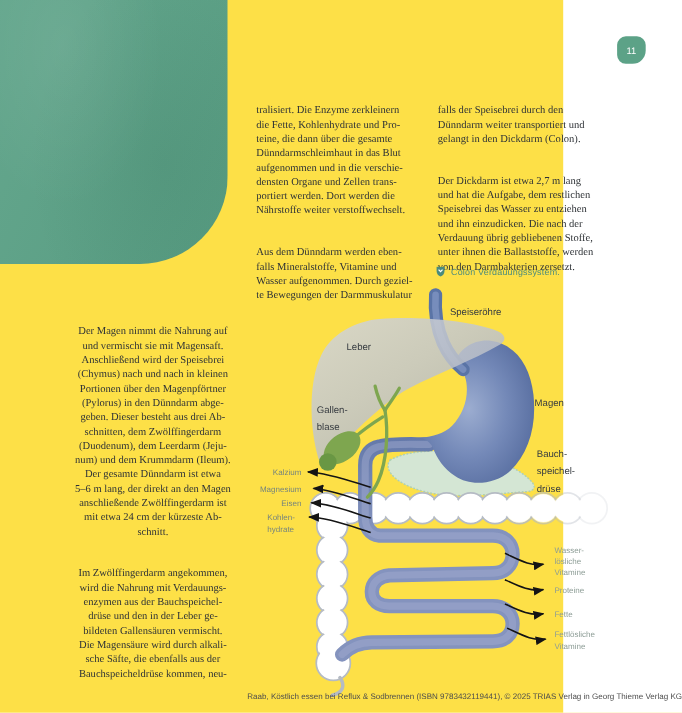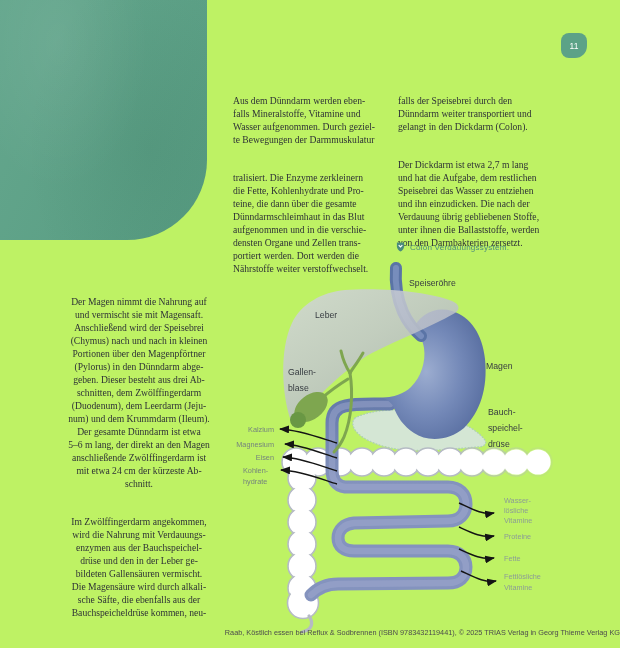--- a/index.html
+++ b/index.html
@@ -1,18 +1,18 @@
 <!DOCTYPE html>
 <html style="--panel-green: #5ca287; --caption-teal: #4b8b7d; --text-dark: #2e3236; --stomach-blue: #6d84b4; --intestine-blue: #8493be; --liver-gray: #c3c7ce; --gallbladder-green: #7ea64f; --gallbladder-green-dark: #699744; --pancreas-mint: #d4e6d4; --pancreas-edge: #aed0b4; --colon-outline: #b5bbc4; --arrow-black: #141414; --nutrient-label-left: #75847d; --nutrient-label-right: #8c9c95; --organ-label: #363b40;"><head>
 <meta charset="utf-8">
 <style>
   html,body{margin:0;padding:0;}
   body{width:620px;height:648px;background:#ffffff;overflow:hidden;position:relative;
        font-family:"Liberation Sans",sans-serif;}
-  .page{position:absolute;inset:0;width:620px;height:648px;background:#bef264;}
+  .page{position:absolute;inset:0;width:512px;height:648px;background:#fde047;}
 
   .green-panel{position:absolute;left:0;top:0;width:207px;height:240px;
     background-color:var(--panel-green);
     background-image:
       radial-gradient(130px 210px at 28% 18%, rgba(255,255,255,0.07), transparent 70%),
       radial-gradient(170px 250px at 72% 62%, rgba(15,70,50,0.09), transparent 72%),
       linear-gradient(115deg, rgba(255,255,255,0.05), rgba(0,40,25,0.05));
     border-radius:0 0 80px 0;}
 
   .page-badge{position:absolute;left:561px;top:33px;width:26px;height:25px;
@@ -68,32 +68,32 @@
 wird die Nahrung mit Verdauungs-
 enzymen aus der Bauchspeichel-
 drüse und den in der Leber ge-
 bildeten Gallensäuren vermischt.
 Die Magensäure wird durch alkali-
 sche Säfte, die ebenfalls aus der
 Bauchspeicheldrüse kommen, neu-</p>
   </div>
 
   <div class="col col2">
-    <p>Aus dem Dünndarm werden eben-
-falls Mineralstoffe, Vitamine und
-Wasser aufgenommen. Durch geziel-
-te Bewegungen der Darmmuskulatur</p>
     <p>tralisiert. Die Enzyme zerkleinern
 die Fette, Kohlenhydrate und Pro-
 teine, die dann über die gesamte
 Dünndarmschleimhaut in das Blut
 aufgenommen und in die verschie-
 densten Organe und Zellen trans-
 portiert werden. Dort werden die
 Nährstoffe weiter verstoffwechselt.</p>
+    <p>Aus dem Dünndarm werden eben-
+falls Mineralstoffe, Vitamine und
+Wasser aufgenommen. Durch geziel-
+te Bewegungen der Darmmuskulatur</p>
   </div>
 
   <div class="col col3">
     <p>falls der Speisebrei durch den
 Dünndarm weiter transportiert und
 gelangt in den Dickdarm (Colon).</p>
     <p>Der Dickdarm ist etwa 2,7 m lang
 und hat die Aufgabe, dem restlichen
 Speisebrei das Wasser zu entziehen
 und ihn einzudicken. Die nach der

